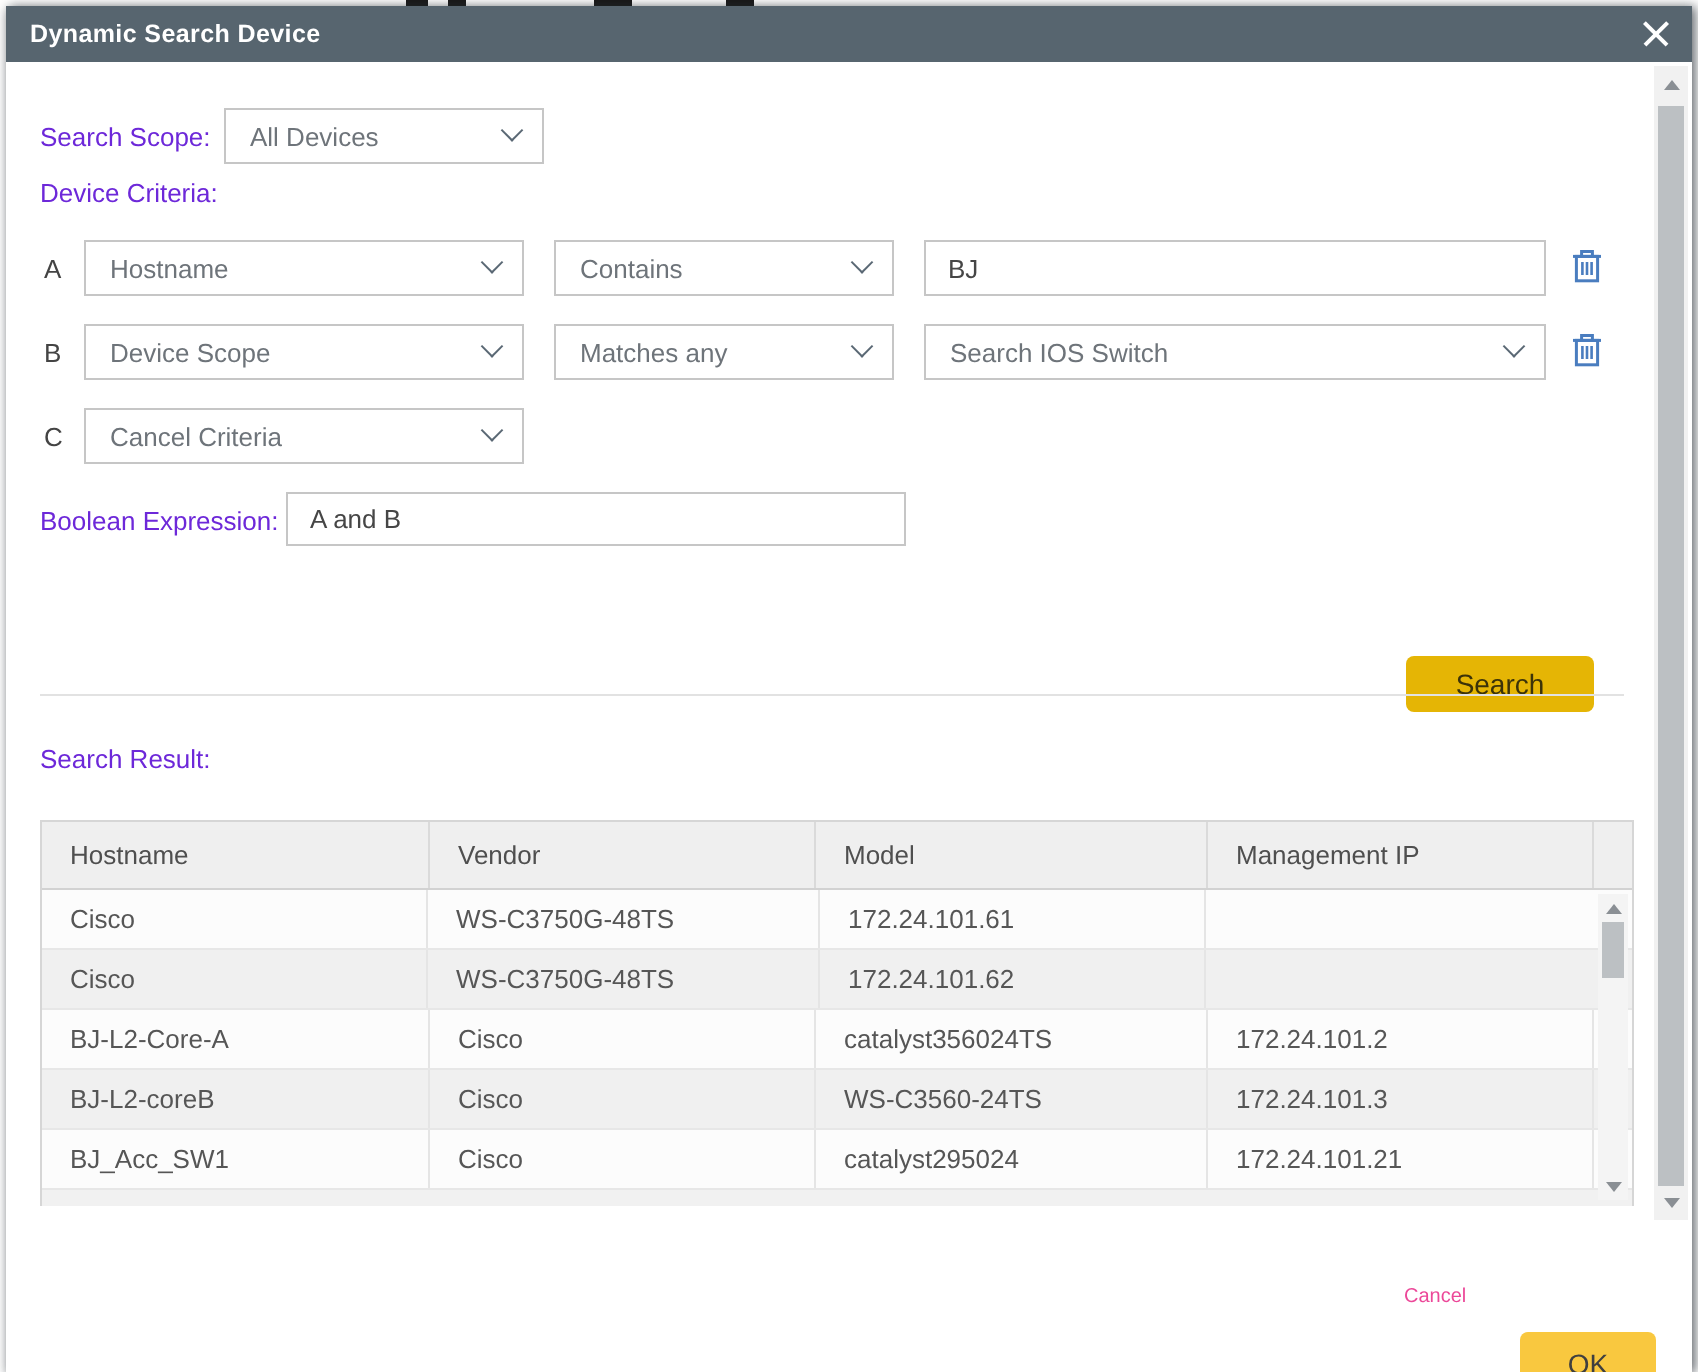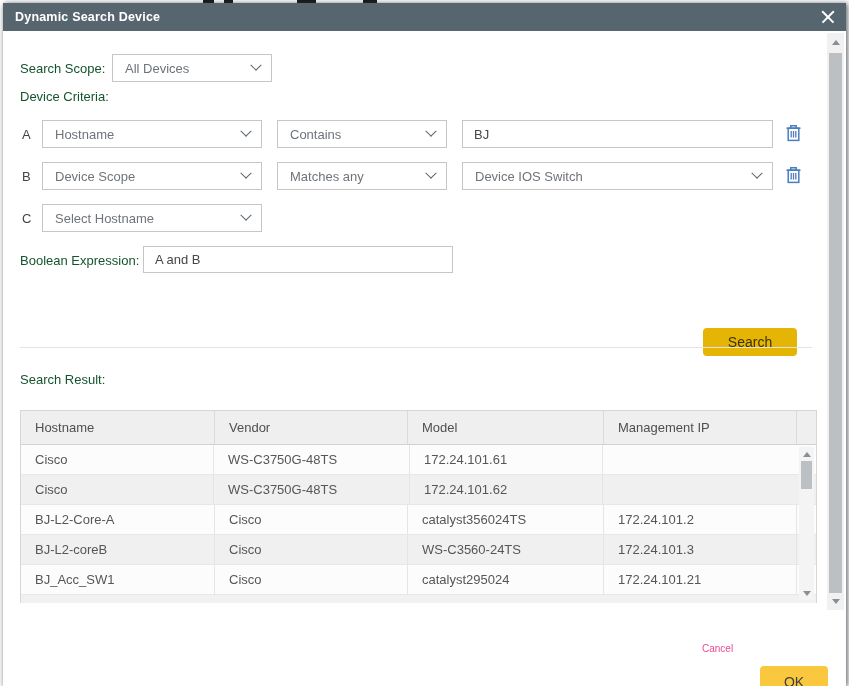--- a/index.html
+++ b/index.html
@@ -13,21 +13,21 @@
   
   .dlg-header { position:absolute; left:0; top:0; width:100%; height:28px;
     background:#57656f; display:flex; align-items:center; padding:0 12px; }
   .dlg-title { color:#fff; font-size:12.5px; font-weight:bold; letter-spacing:.2px; }
   .close-btn { position:absolute; right:11px; top:7px; width:14px; height:14px; cursor:pointer; }
   .close-btn::before, .close-btn::after { content:""; position:absolute; left:-1px; top:6px;
     width:16px; height:1.6px; background:#fff; }
   .close-btn::before { transform:rotate(45deg); }
   .close-btn::after { transform:rotate(-45deg); }
 
-  .lbl { position:absolute; font-size:13px; color:#14532d; }
+  .lbl { position:absolute; font-size:13px; color:#6d28d9; }
 
   
   .dd { position:absolute; height:28px; border:1px solid #c6c6c6; background:#fff;
     display:flex; align-items:center; justify-content:space-between;
     padding:0 11px 0 12px; cursor:pointer; }
   .dd-text { font-size:13px; color:#6e747a; white-space:nowrap; overflow:hidden; }
   .chev { width:8px; height:8px; border-right:1.5px solid #5a6874; border-bottom:1.5px solid #5a6874;
     transform:rotate(45deg) translate(-2px,-2px); flex:0 0 auto; }
   .txt-input { position:absolute; height:28px; border:1px solid #c6c6c6; background:#fff;
     font-size:13px; color:#464646; padding:0 11px; font-family:"Liberation Sans", sans-serif; outline:none; }
@@ -113,35 +113,35 @@
   <div class="row-letter" style="left:19px;top:166px">B</div>
   <div class="dd" style="left:39px;top:159px;width:220px">
     <span class="dd-text">Device Scope</span>
     <span class="chev"></span>
   </div>
   <div class="dd" style="left:274px;top:159px;width:170px">
     <span class="dd-text">Matches any</span>
     <span class="chev"></span>
   </div>
   <div class="dd" style="left:459px;top:159px;width:311px">
-    <span class="dd-text">Device IOS Switch</span>
+    <span class="dd-text">Search IOS Switch</span>
     <span class="chev"></span>
   </div>
   <svg class="trash" style="left:782px;top:163px" viewBox="0 0 17 18">
     <g fill="none" stroke="#4a7dbf" stroke-width="1.5">
       <path d="M1.5 4.2h14"></path>
         <path d="M5.8 4V1.8h5.4V4"></path>
       <rect x="3.2" y="4.2" width="10.6" height="12.2"></rect>
       <path d="M6.2 7v6.5M8.5 7v6.5M10.8 7v6.5" stroke-width="1.3"></path>
     </g>
   </svg>
 
   <div class="row-letter" style="left:19px;top:208px">C</div>
   <div class="dd" style="left:39px;top:201px;width:220px">
-    <span class="dd-text">Select Hostname</span>
+    <span class="dd-text">Cancel Criteria</span>
     <span class="chev"></span>
   </div>
 
   <div class="lbl" style="left:17px;top:250px">Boolean Expression:</div>
   <input class="txt-input" style="left: 140px; top: 243px; width: 310px; height: 27px;" value="A and B">
 
   <button class="btn btn-search" style="left:700px;top:294px;width:94px;height:28px">Search</button>
 
   <div class="divider" style="left:17px;top:344px;width:792px"></div>
 

